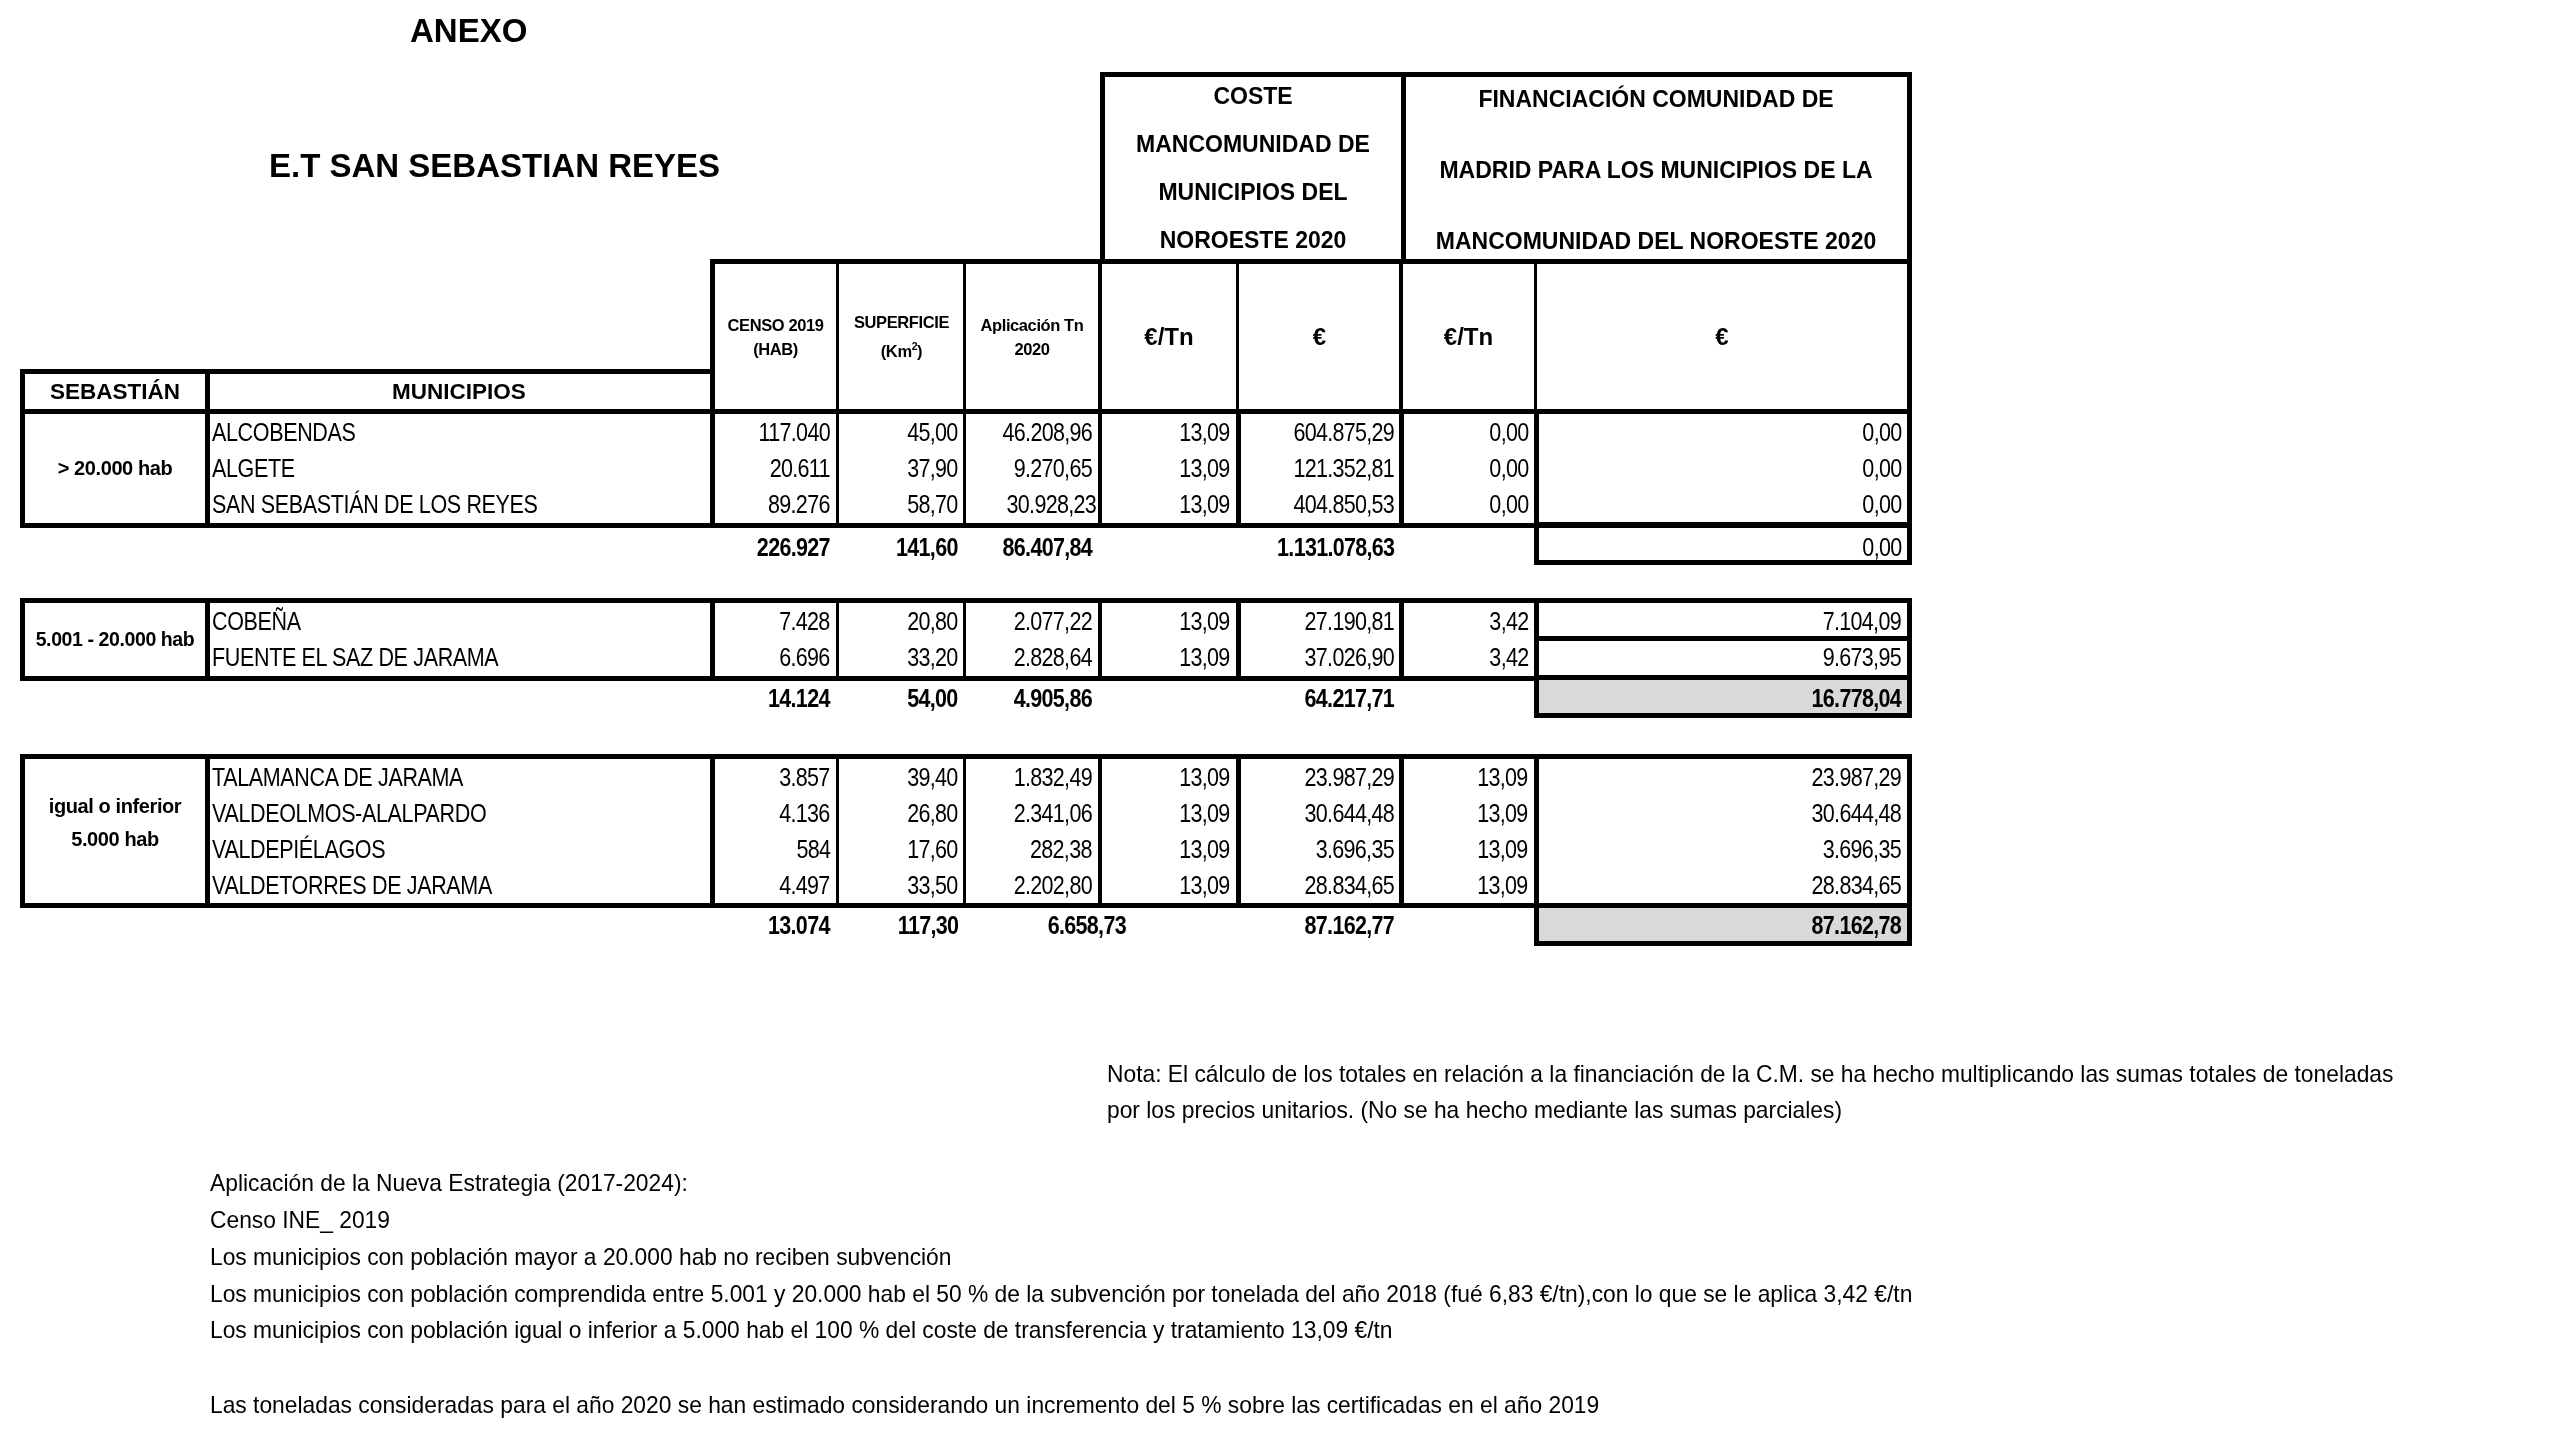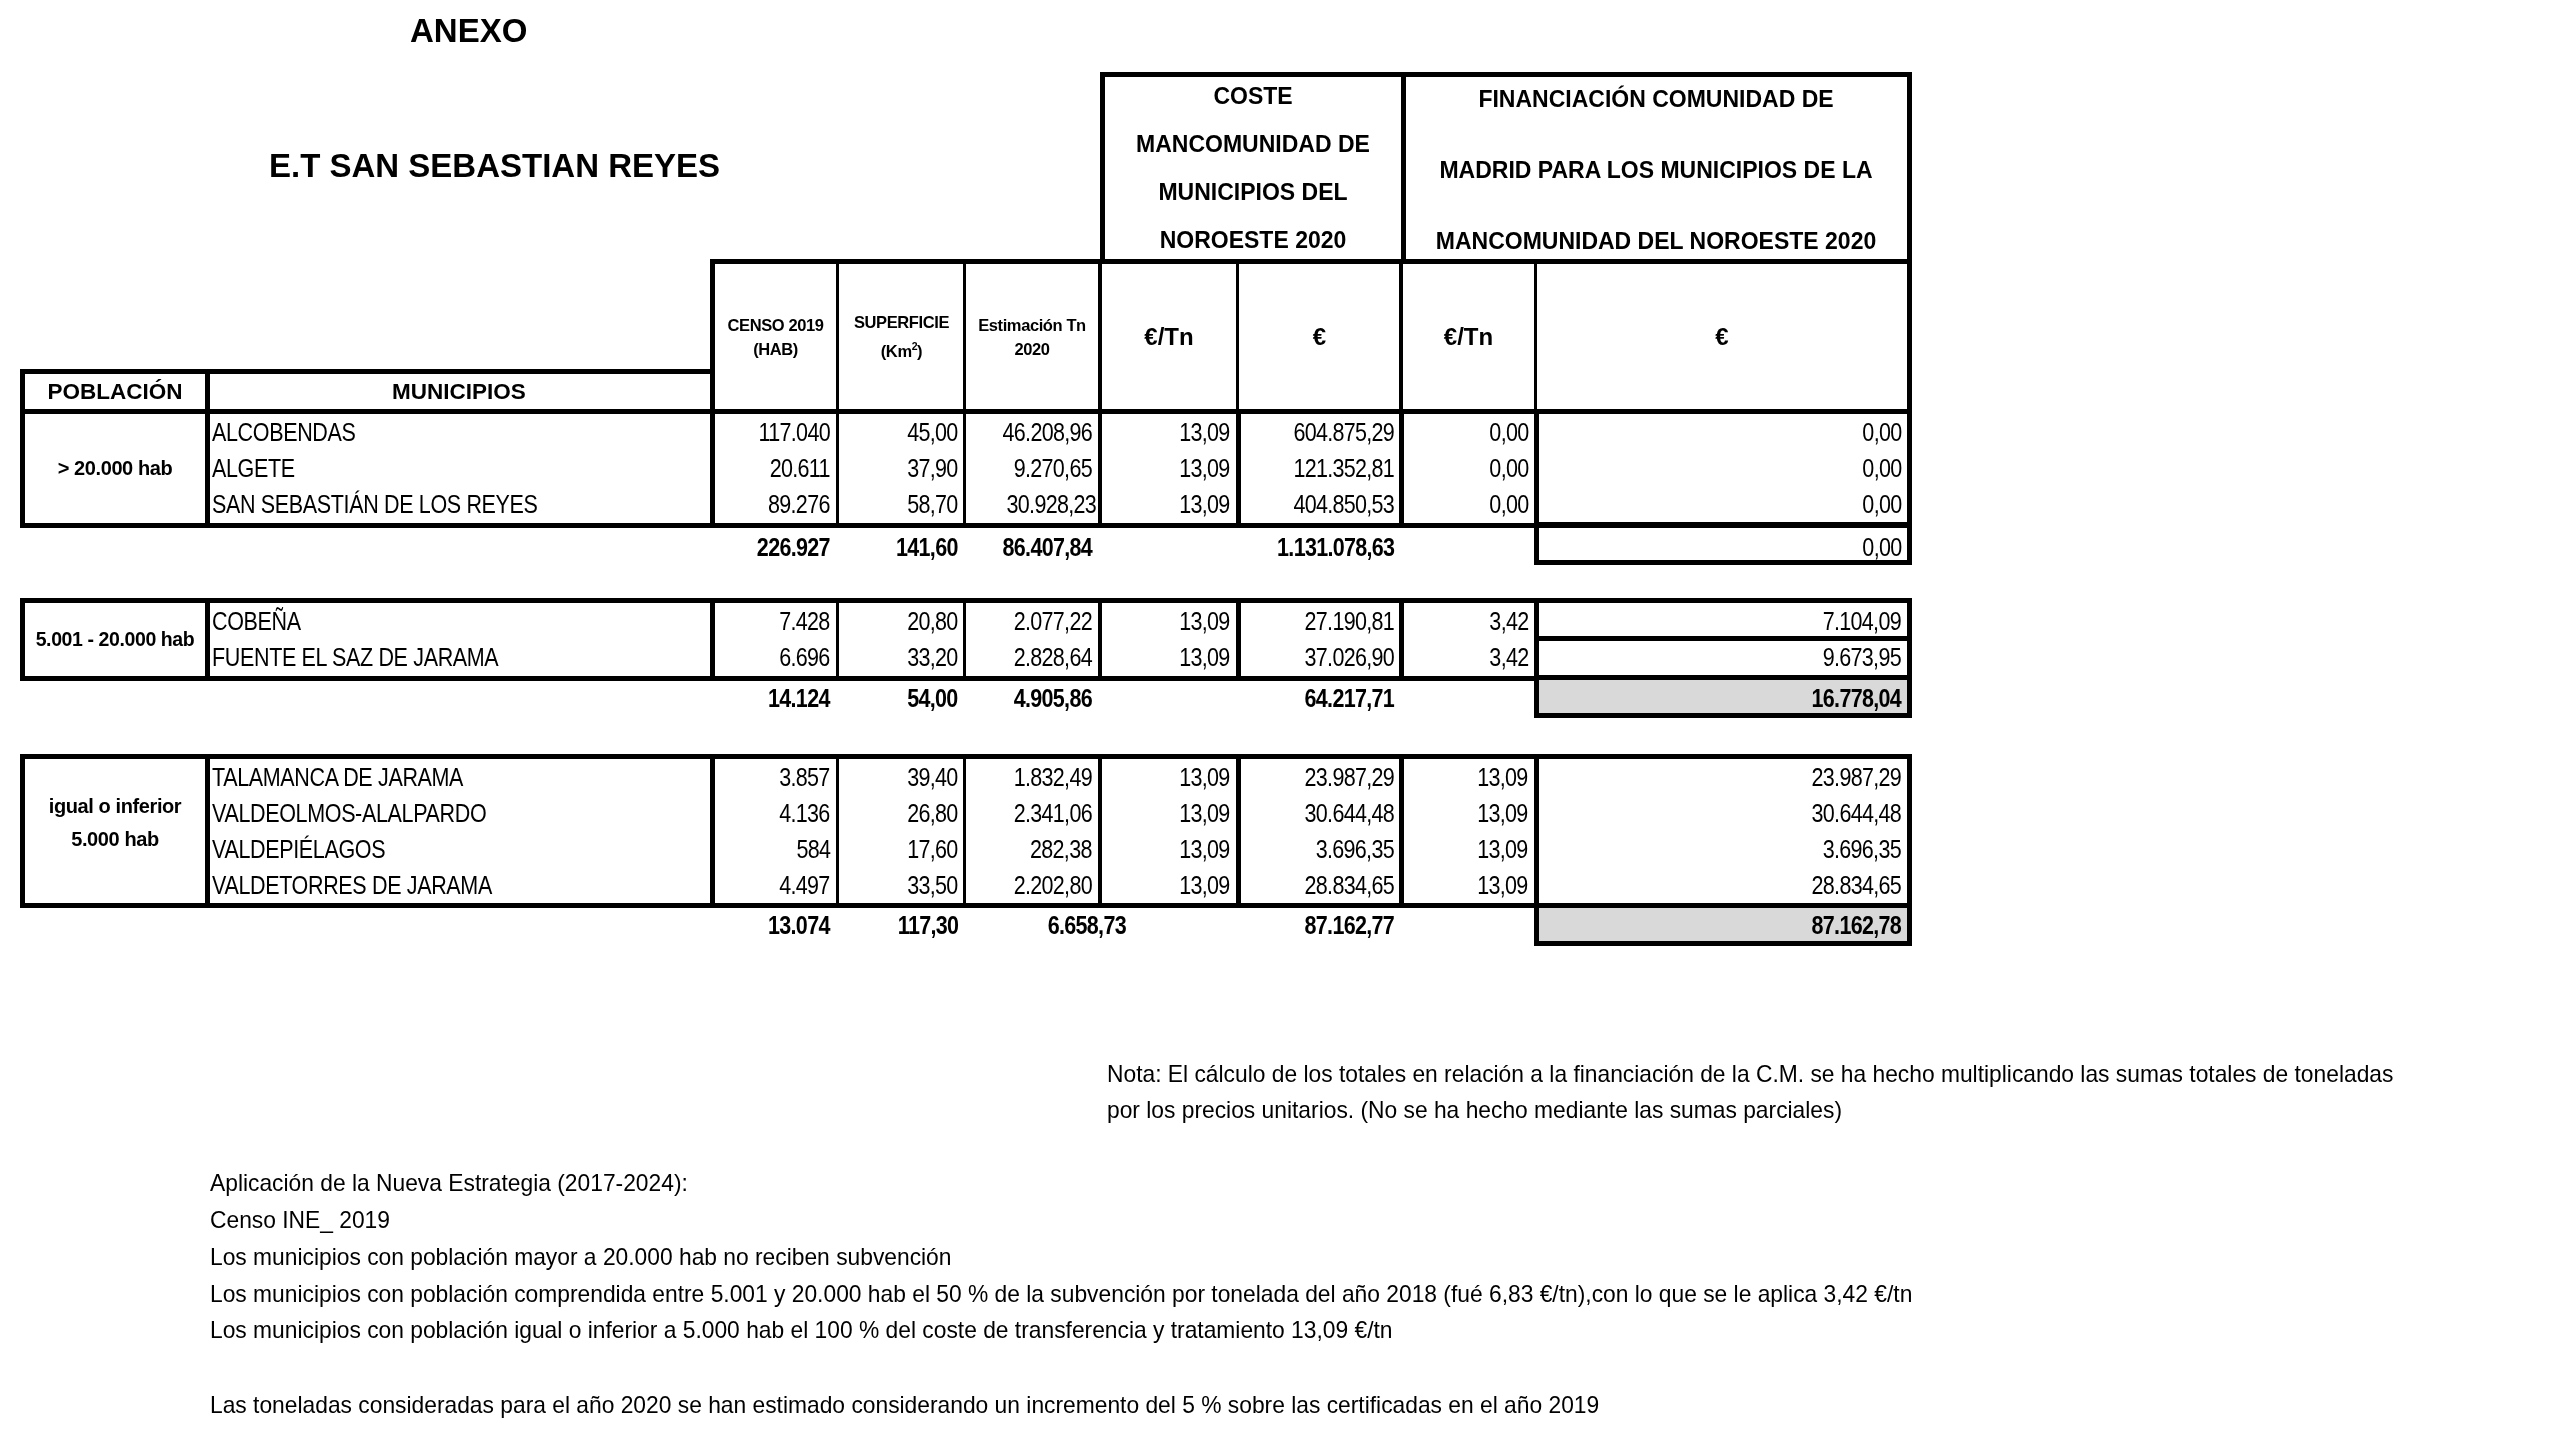--- a/index.html
+++ b/index.html
@@ -58,31 +58,31 @@
 
 <div class="hdr hdr-small" style="left:715px; top:264px; width:121px; height:145px; flex-direction:column;">
   <div>CENSO 2019</div>
   <div>(HAB)</div>
 </div>
 <div class="hdr hdr-small" style="left:839px; top:264px; width:125px; height:145px; flex-direction:column;">
   <div>SUPERFICIE</div>
   <div><span>(Km</span><sup style="font-size:10.5px;">2</sup><span>)</span></div>
 </div>
 <div class="hdr hdr-small" style="left:966px; top:264px; width:132px; height:145px; flex-direction:column;">
-  <div>Estimación Tn</div>
+  <div>Aplicación Tn</div>
   <div>2020</div>
 </div>
 <div class="hdr hdr-mid" style="left:1102px; top:264px; width:134px; height:145px;">€/Tn</div>
 <div class="hdr hdr-mid" style="left:1239px; top:264px; width:161px; height:145px;">€</div>
 <div class="hdr hdr-mid" style="left:1403px; top:264px; width:131px; height:145px;">€/Tn</div>
 <div class="hdr hdr-mid" style="left:1537px; top:264px; width:370px; height:145px;">€</div>
 
 <div class="box" style="left:20px; top:369px; width:695px; height:45px;"></div>
 <div class="vline" style="left:205px; top:369px; width:4.5px; height:45px;"></div>
-<div class="hdr" style="left:25.5px; top:374px; width:179px; height:35px; font-size:22.5px;">POBLACIÓN</div>
+<div class="hdr" style="left:25.5px; top:374px; width:179px; height:35px; font-size:22.5px;">SEBASTIÁN</div>
 <div class="hdr" style="left:209px; top:374px; width:500px; height:35px; font-size:22.5px;">MUNICIPIOS</div>
 
 <div class="box" style="left:20px; top:409px; width:1892px; height:119px;"></div>
 
 <div class="box" style="left:20px; top:598px; width:1892px; height:83px;"></div>
 
 <div class="box" style="left:20px; top:754px; width:1892px; height:154px;"></div>
 
 <div id="group-vlines">
     <div class="vline" style="left: 205px; top: 409px; width: 4.5px; height: 119px;"></div>

